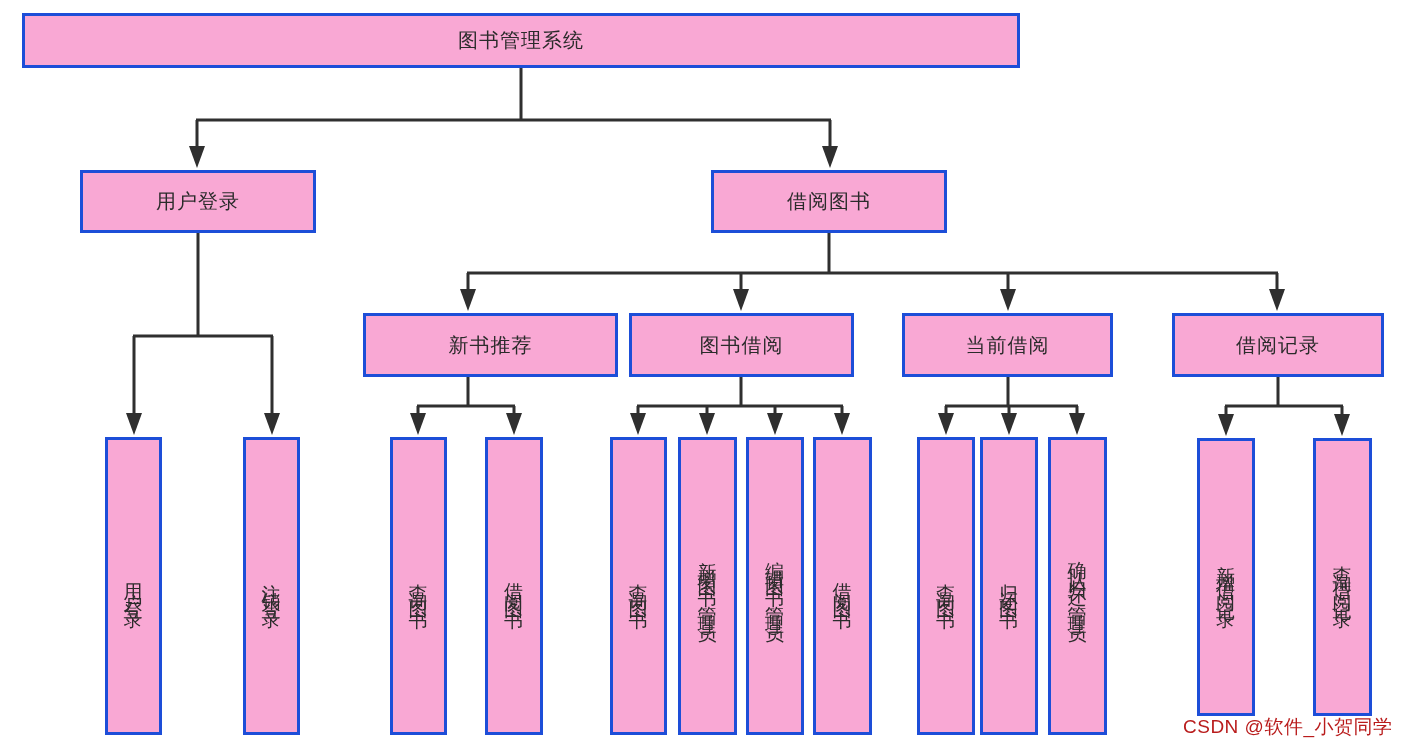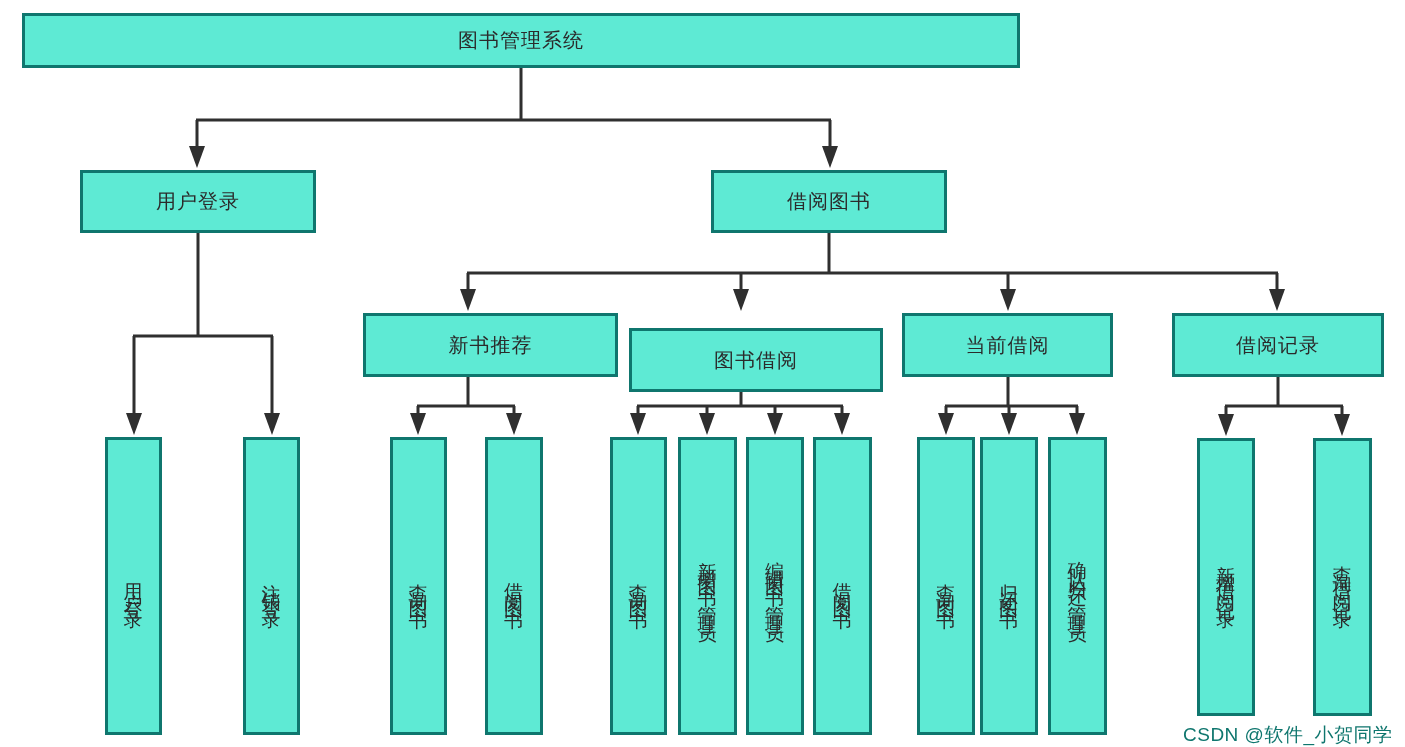--- a/index.html
+++ b/index.html
@@ -12,22 +12,22 @@
     overflow: hidden;
   }
   .connectors {
     position: absolute;
     left: 0; top: 0;
     width: 1405px; height: 747px;
   }
   .node {
     position: absolute;
     box-sizing: border-box;
-    background: #5eead4;
-    border: 3px solid #0f766e;
+    background: #f9a8d4;
+    border: 3px solid #1d4ed8;
     color: #2b2b2b;
     display: flex;
     align-items: center;
     justify-content: center;
   }
   .hbox {
     font-size: 20px;
     letter-spacing: 1px;
     white-space: nowrap;
   }
@@ -37,24 +37,23 @@
     font-size: 19px;
     line-height: 1;
     letter-spacing: 9px;
     color: #2b2b2b;
   }
   .watermark {
     position: absolute;
     left: 1183px;
     top: 714px;
     font-size: 19px;
-    color: #0f766e;
+    color: #b91c1c;
     letter-spacing: 0.5px;
     white-space: nowrap;
-    margin-top: 8px;
   }
 </style>
 </head>
 <body>
 
 <div class="canvas">
 
   <svg class="connectors" viewBox="0 0 1405 747" xmlns="http://www.w3.org/2000/svg">
     <g stroke="#2f2f2f" stroke-width="3" fill="none">
       <g>
@@ -101,21 +100,21 @@
       <polygon points="1334,414 1350,414 1342,436"></polygon>
     </g>
   </svg>
 
   <div class="node hbox" style="left:22px;top:13px;width:998px;height:55px">图书管理系统</div>
 
   <div class="node hbox" style="left:80px;top:170px;width:236px;height:63px">用户登录</div>
   <div class="node hbox" style="left:711px;top:170px;width:236px;height:63px">借阅图书</div>
 
   <div class="node hbox" style="left:363px;top:313px;width:255px;height:64px">新书推荐</div>
-  <div class="node hbox" style="left:629px;top:328px;width:254px;height:64px">图书借阅</div>
+  <div class="node hbox" style="left:629px;top:313px;width:225px;height:64px">图书借阅</div>
   <div class="node hbox" style="left:902px;top:313px;width:211px;height:64px">当前借阅</div>
   <div class="node hbox" style="left:1172px;top:313px;width:212px;height:64px">借阅记录</div>
 
   <div class="node vbox" style="left:105px;top:437px;width:57px;height:298px">
     <span class="vtext">用户登录</span>
   </div>
   <div class="node vbox" style="left:243px;top:437px;width:57px;height:298px">
     <span class="vtext">注销登录</span>
   </div>
 

